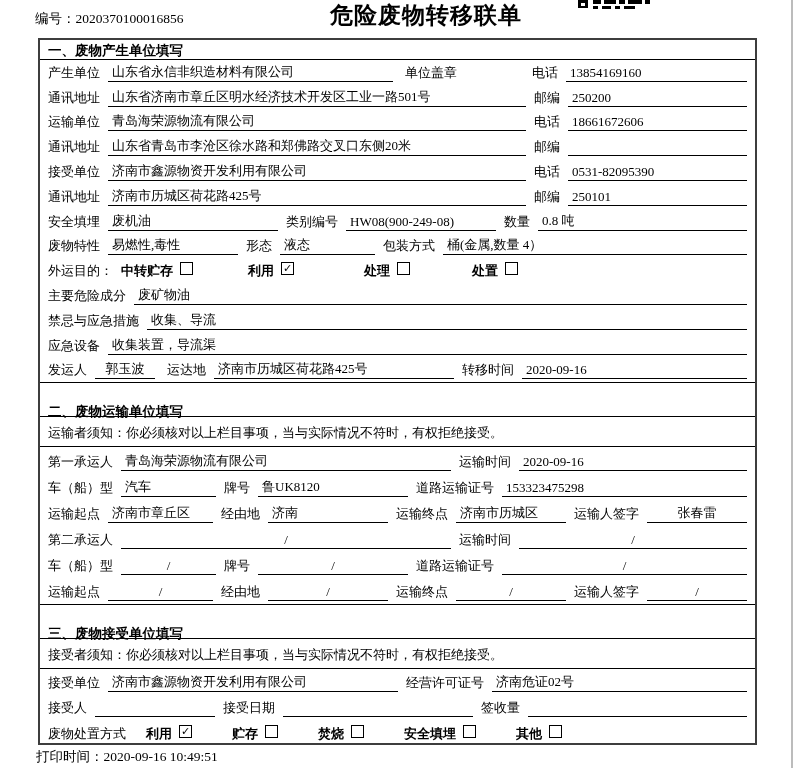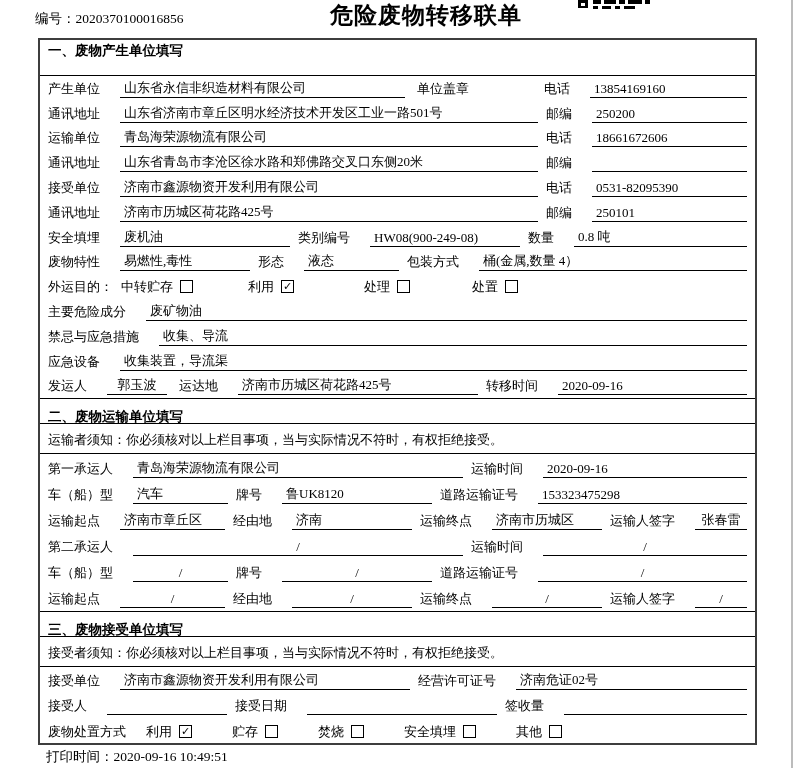--- a/index.html
+++ b/index.html
@@ -12,49 +12,49 @@
   .serial { position:absolute; left:35px; top:10px; font-size:13.5px; white-space:nowrap; }
   .doc-title { position:absolute; left:330px; top:0px; font-size:23px; font-weight:bold; letter-spacing:1px; white-space:nowrap; }
   .qr-frag { position:absolute; left:578px; top:0; width:72px; height:12px; }
 
   
   .doc-table { position:absolute; left:38px; top:38px; width:719px; height:707px;
     border:2px solid #3d3d3d; background:#fff; overflow:hidden; }
 
   .sec-title { font-weight:bold; font-size:13.5px; padding:2px 8px 0 8px;
     font-family:"Liberation Sans","DejaVu Sans",sans-serif; }
-  .h-s1 { height:36px; border-bottom:1.5px solid #000; }
-  .h-s2, .h-s3 { height:26px; border-top:1.5px solid #000; border-bottom:1.5px solid #000; padding-top:9px; }
+  .h-s1 { height:20px; border-bottom:1.5px solid #000; }
+  .h-s2, .h-s3 { height:35px; border-top:1.5px solid #000; border-bottom:1.5px solid #000; padding-top:20px; }
   .notice { height:30px; border-bottom:1.5px solid #000; padding:7px 8px 4px 8px; white-space:nowrap; }
 
   .row { display:flex; align-items:flex-end; padding:0 8px 3px 8px; width:100%; }
   .s1 .row { height:24.8px; }
   .s2 .row { height:26.2px; }
   .s3 .row { height:25.5px; }
 
   .lbl { white-space:nowrap; flex:none; }
   .val { border-bottom:1px solid #000; padding:0 4px; white-space:nowrap; overflow:hidden;
-    flex:none; margin-left:20px; min-height:16px; }
+    flex:none; margin-left:8px; min-height:16px; }
   .grow { flex:1 1 auto; }
   .c { text-align:center; }
 
   .w60{width:60px} .w95{width:95px} .w105{width:105px} .w110{width:110px} .w120{width:120px}
   .w130{width:130px} .w150{width:150px} .w170{width:170px} .w190{width:190px} .w240{width:240px}
   .w285{width:285px} .w290{width:290px} .w330{width:330px} .w418{width:418px}
   .ml8{margin-left:8px} .ml12{margin-left:12px} .ml16{margin-left:16px} .ml20{margin-left:20px}
   .ml40{margin-left:40px} .ml55{margin-left:55px} .ml70{margin-left:70px}
   .ml75{margin-left:75px} .ml105{margin-left:62px}
   .sp150 { width:150px; flex:none; }
 
-  .opt { display:flex; align-items:center; flex:none; }
+  .opt { display:flex; align-items:flex-start; flex:none;font-weight:bold; }
   .cb { width:13px; height:13px; border:1.5px solid #000; margin-left:7px; margin-bottom:1px;
     font-size:11px; line-height:11px; text-align:center; flex:none;
     font-family:"DejaVu Sans",sans-serif; }
 
-  .print-time { position:absolute; left:46px; top:748px; font-size:13.5px; white-space:nowrap; }
+  .print-time { position:absolute; left:36px; top:748px; font-size:13.5px; white-space:nowrap; }
   .page-edge { position:absolute; left:791px; top:0; width:2px; height:768px; background:#bcbcbc; }
 </style>
 </head>
 <body>
 
 <div class="page">
 
   <div class="topbar">
     <div class="serial"><span>编号：</span><span>2020370100016856</span></div>
     <div class="doc-title">危险废物转移联单</div>

